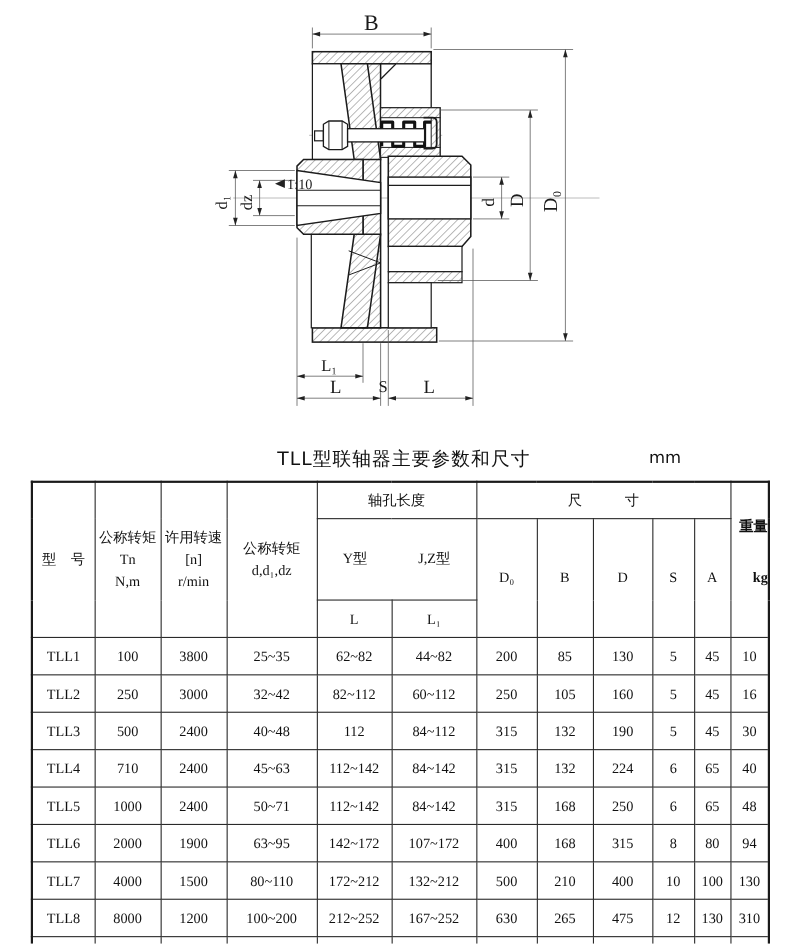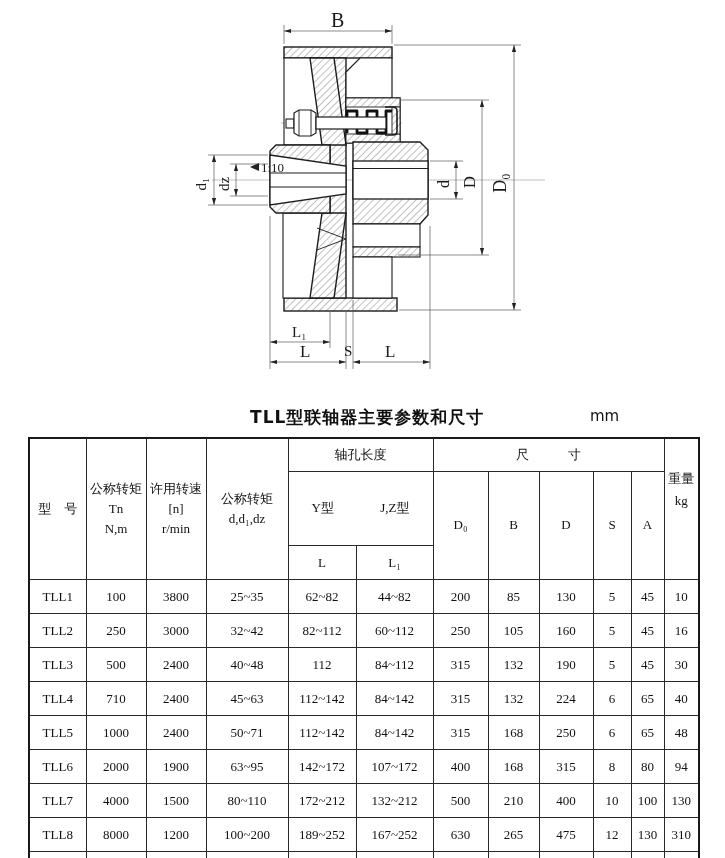--- a/index.html
+++ b/index.html
@@ -1,28 +1,28 @@
 <!DOCTYPE html>
 <html><head>
 <meta charset="utf-8">
 <style>
   html,body{margin:0;padding:0;background:#ffffff;}
   body{width:725px;height:858px;font-family:"Liberation Serif","DejaVu Serif",serif;color:#111;}
   .page{position:relative;width:725px;height:858px;background:#fff;overflow:hidden;}
   .drawing-wrap{position:absolute;left:0;top:0;width:725px;height:398px;}
   .titlebar{position:absolute;left:0;top:400px;width:725px;height:34px;}
-  .table-title{position:absolute;left:50%;top:6px;transform:translateX(-48%);font-size:17px;font-weight:bold;letter-spacing:1px;white-space:nowrap;font-family:"DejaVu Sans","Liberation Sans",sans-serif;}
+  .table-title{position:absolute;left:50%;top:6px;transform:translateX(-48%);font-size:17px;font-weight:normal;letter-spacing:1px;white-space:nowrap;font-family:"DejaVu Sans","Liberation Sans",sans-serif;}
   .unit-label{position:absolute;left:590px;top:7px;font-size:15px;font-family:"DejaVu Sans","Liberation Sans",sans-serif;}
   table.params{position:absolute;left:28px;top:437px;width:670px;border-collapse:collapse;table-layout:fixed;border:2px solid #1a1a1a;}
   table.params th,table.params td{border:1px solid #2a2a2a;text-align:center;vertical-align:middle;font-weight:normal;padding:0;font-size:13px;line-height:1.55;}
   table.params th{white-space:pre-line;margin-left:25px;}
   thead tr.h1{height:33px;}thead tr.h2{height:33px;}thead tr.h3{height:34px;}
   tbody tr{height:34px;}
   .split-cell{display:flex;justify-content:space-around;align-items:flex-end;width:100%;}
-  .weight-cell{display:flex;flex-direction:column;align-items:center;justify-content:flex-start;gap:2px;padding-top:10px;height:90px;}
+  .weight-cell{display:flex;flex-direction:column;align-items:flex-end;justify-content:flex-start;gap:26px;padding-top:10px;height:90px;font-weight:bold;}
   svg text{fill:#1a1a1a;}
 </style>
 </head>
 <body>
 
 <div class="page">
 
   <div class="drawing-wrap">
   <svg width="725" height="398" viewBox="0 0 725 398">
     <defs>
@@ -306,21 +306,21 @@
           <td>400</td>
           <td>10</td>
           <td>100</td>
           <td>130</td>
         </tr>
         <tr>
           <td>TLL8</td>
           <td>8000</td>
           <td>1200</td>
           <td>100~200</td>
-          <td>189~252</td>
+          <td>212~252</td>
           <td>167~252</td>
           <td>630</td>
           <td>265</td>
           <td>475</td>
           <td>12</td>
           <td>130</td>
           <td>310</td>
         </tr>
         <tr>
           <td>TLL9</td>

